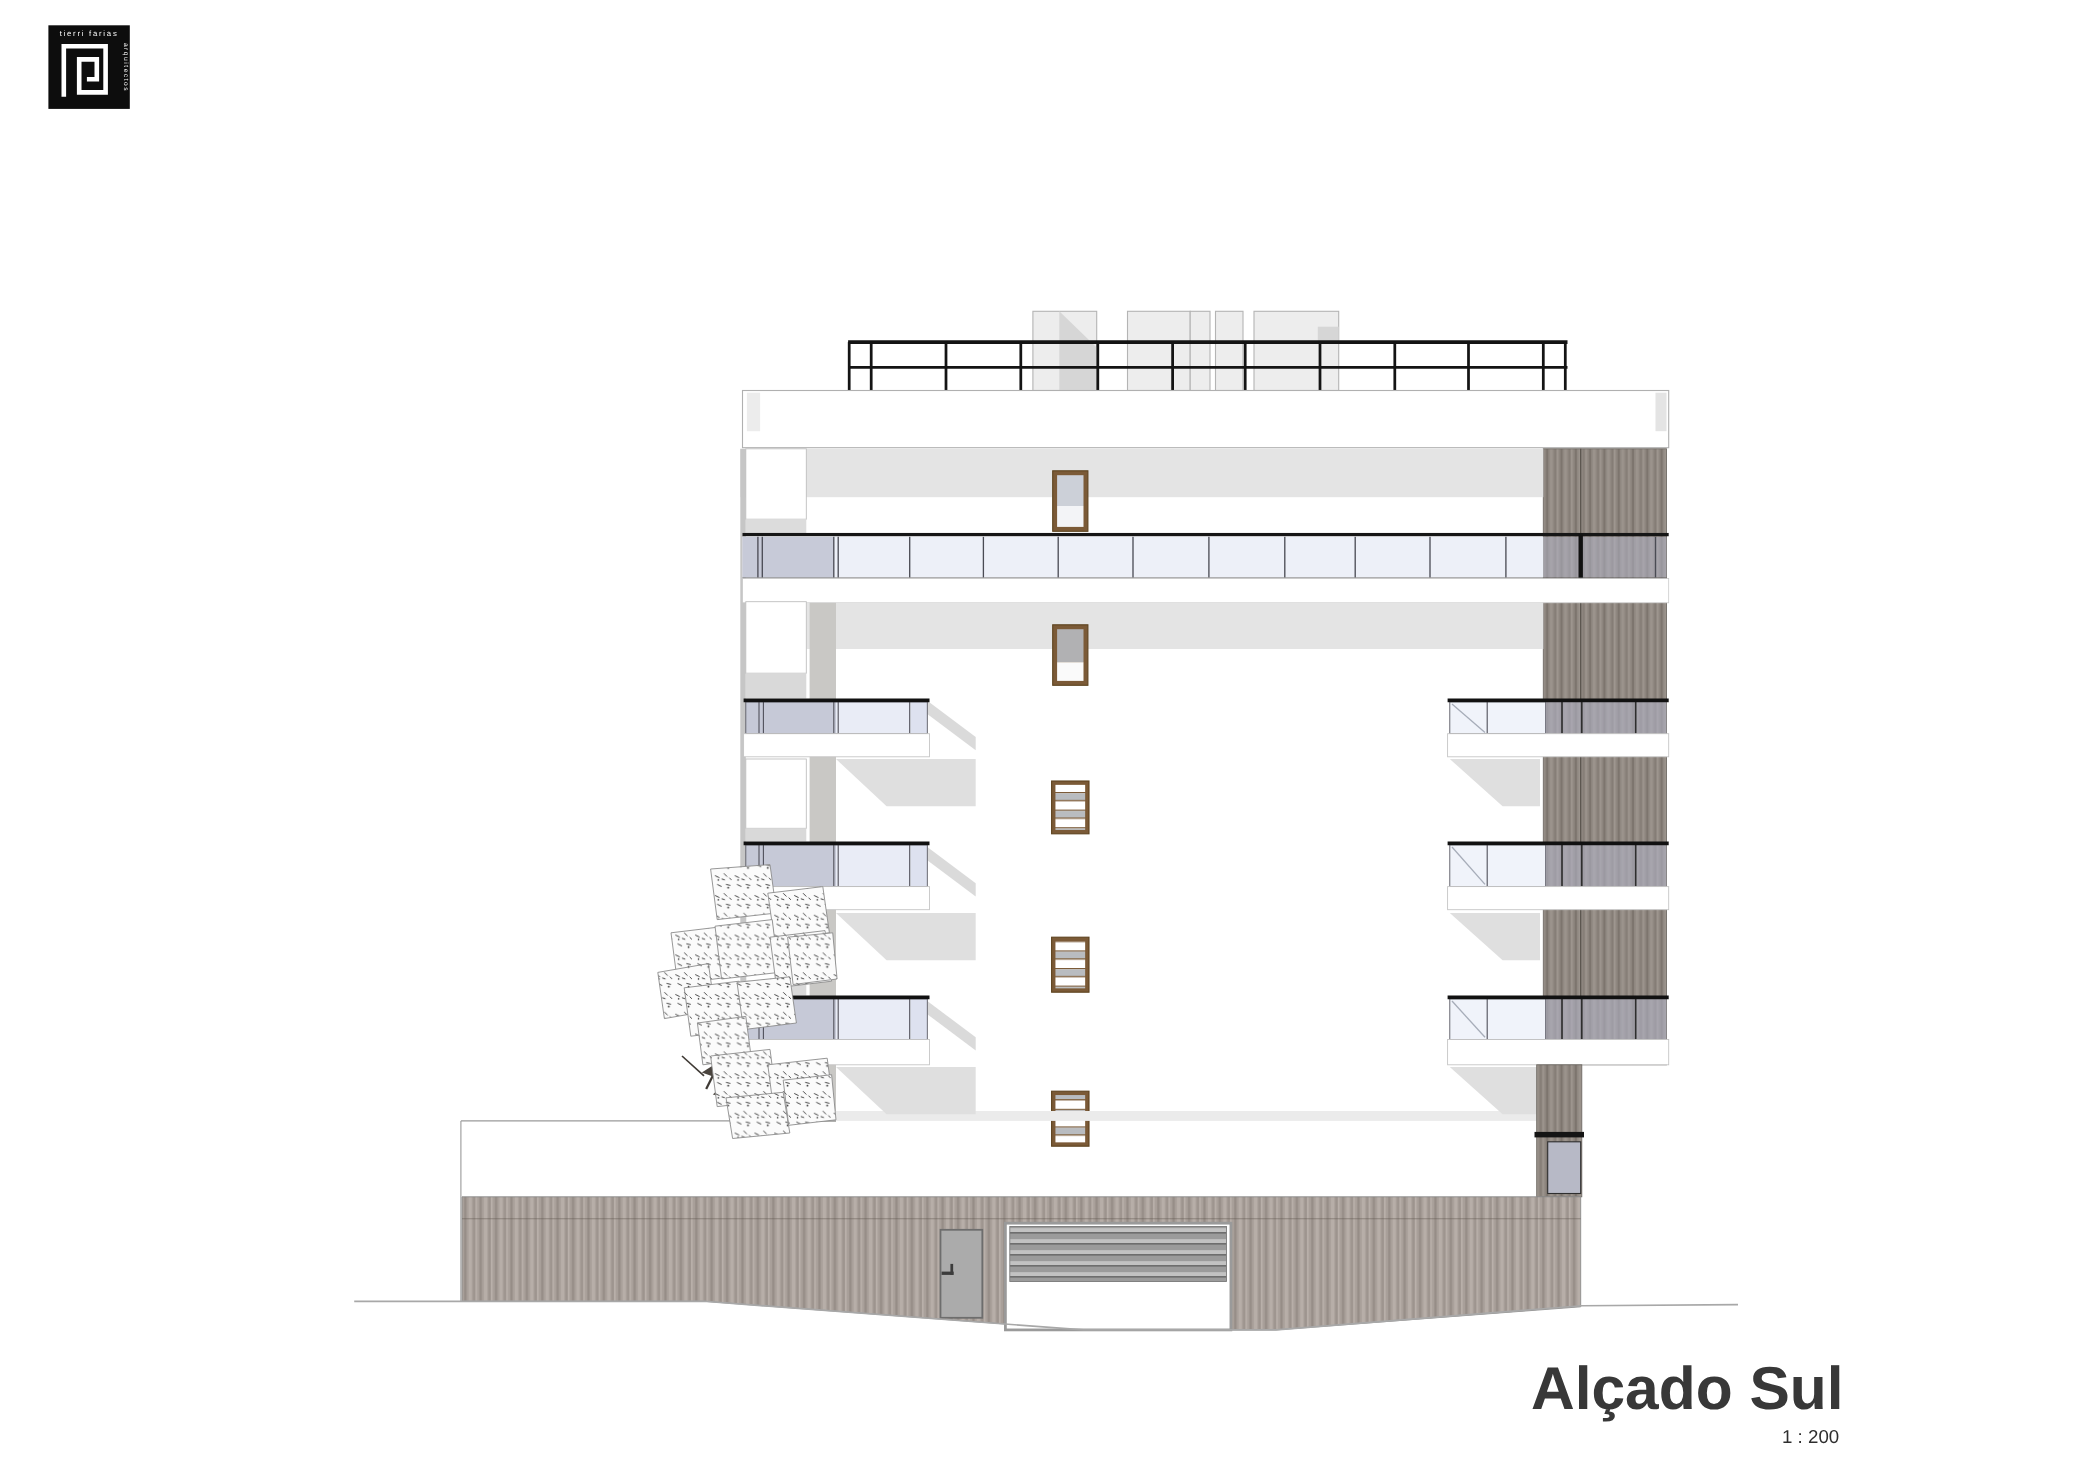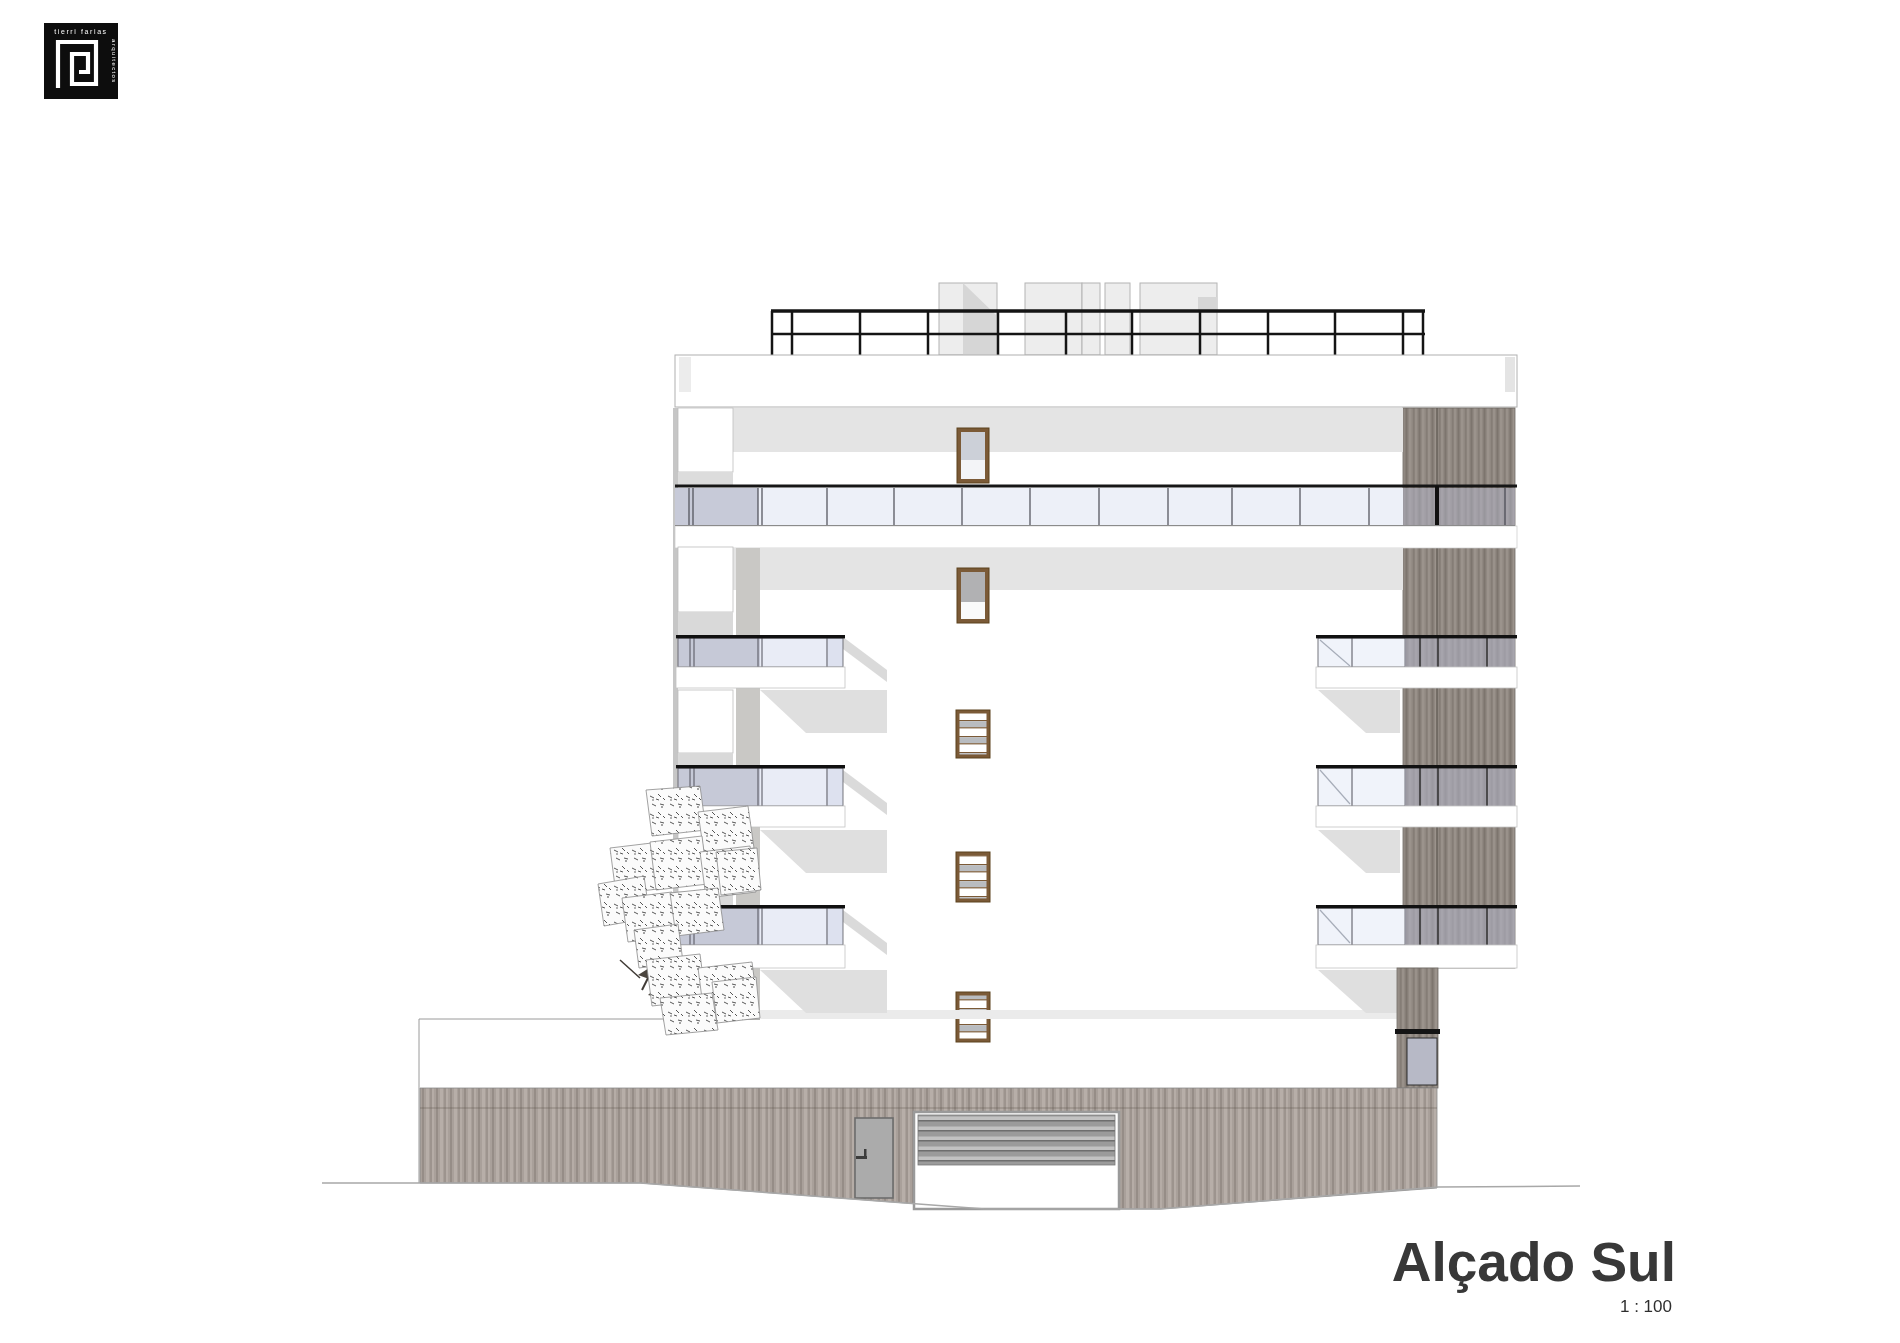--- a/index.html
+++ b/index.html
@@ -259,15 +259,15 @@
         <polygon points="716,852 757,848 761,890 721,895" fill="url(#pat-leaf)" stroke="#8a8a8a" stroke-width="0.8"></polygon>
         <polygon points="634,930 678,924 683,962 639,968" fill="url(#pat-leaf)" stroke="#8a8a8a" stroke-width="0.8"></polygon>
         <polygon points="646,960 700,954 706,1000 652,1006" fill="url(#pat-leaf)" stroke="#8a8a8a" stroke-width="0.8"></polygon>
         <polygon points="698,968 752,962 758,1008 704,1014" fill="url(#pat-leaf)" stroke="#8a8a8a" stroke-width="0.8"></polygon>
         <polygon points="660,998 712,993 718,1030 666,1035" fill="url(#pat-leaf)" stroke="#8a8a8a" stroke-width="0.8"></polygon>
         <polygon points="712,982 756,977 760,1018 717,1023" fill="url(#pat-leaf)" stroke="#8a8a8a" stroke-width="0.8"></polygon>
       </g>
   </svg>
 
   <div class="title">Alçado Sul</div>
-  <div class="scale">1 : 100</div>
+  <div class="scale">1 : 200</div>
 
 </div>
 
 </body></html>

